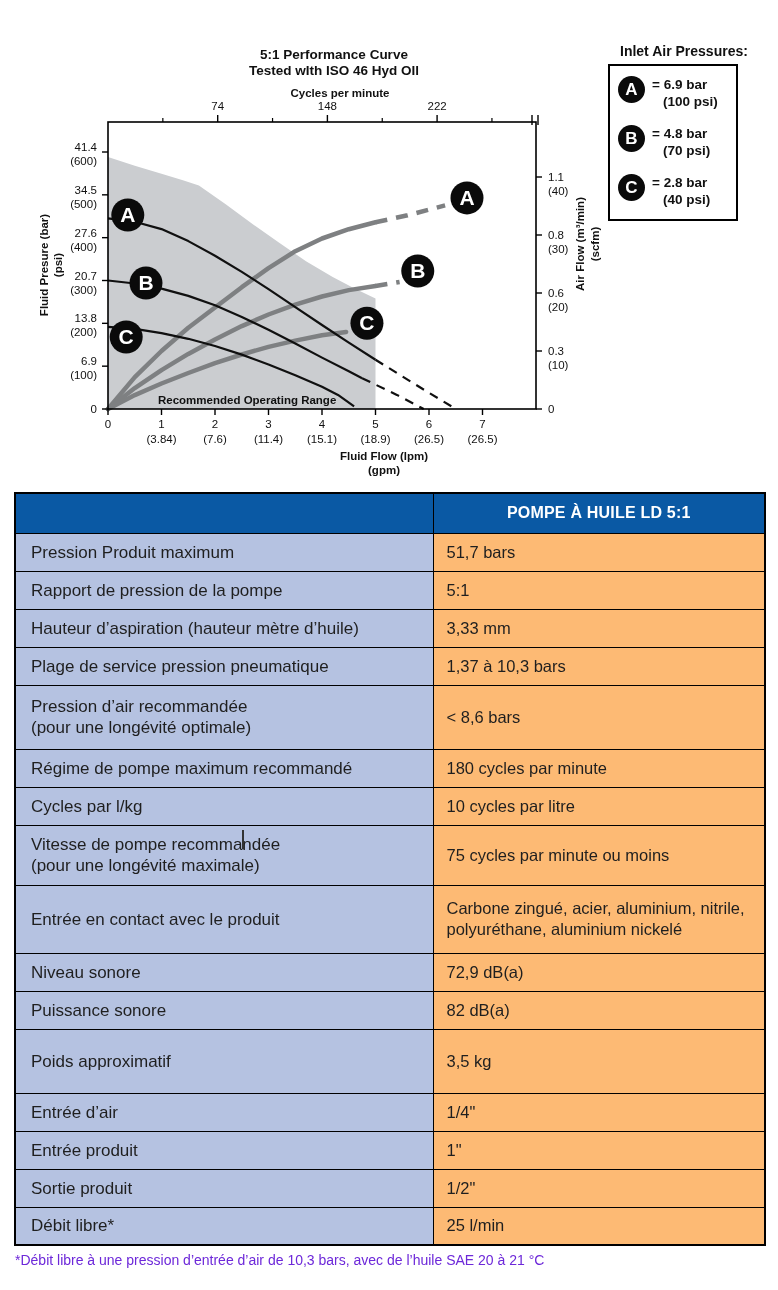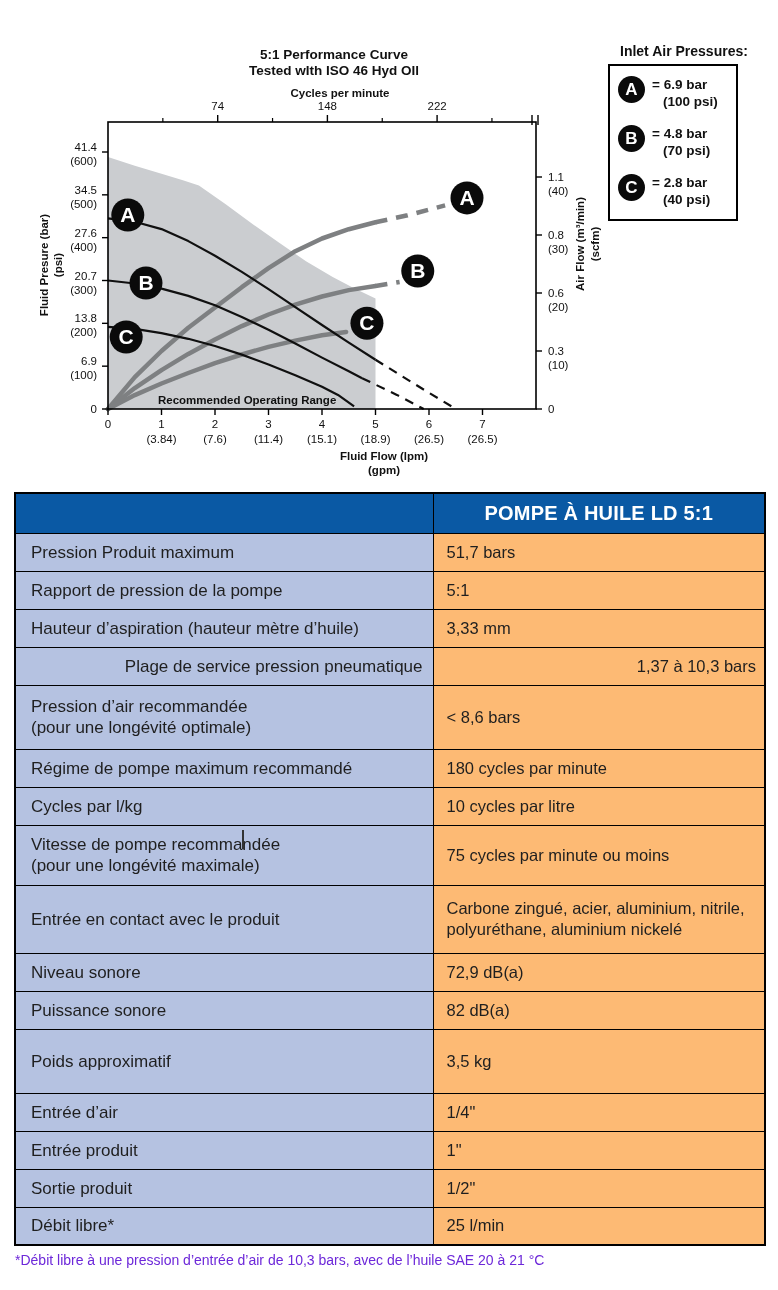--- a/index.html
+++ b/index.html
@@ -21,21 +21,21 @@
   .legend-circle{width:27px;height:27px;border-radius:50%;background:#0a0a0a;color:#fff;
                  font-size:17px;font-weight:bold;display:flex;align-items:center;justify-content:center;
                  flex:0 0 27px;margin-top:3px;}
   .legend-text{margin-left:7px;font-size:13.5px;font-weight:bold;color:#111;line-height:17px;padding-top:3px;}
   .legend-paren{padding-left:11px;}
   
   .spec-table{position:absolute;left:14px;top:492px;width:750px;border-collapse:collapse;
               table-layout:fixed;border:2px solid #000;}
   .spec-table th,.spec-table td{border:1.5px solid #000;box-sizing:border-box;}
   .spec-table thead th{height:40px;background:var(--header-bg,#0a59a4);}
-  .th-value{color:#fff;font-size:20px;font-weight:bold;text-align:center;letter-spacing:.2px;}
+  .th-value{color:#fff;font-size:16px;font-weight:bold;text-align:center;letter-spacing:.2px;}
   td.lbl{background:var(--label-bg,#b5c2e1);padding:4px 10px 4px 15px;font-size:17px;
          color:#1f1f1f;white-space:pre-line;line-height:21px;}
   td.val{background:#fdba74;padding:4px 8px 4px 13px;font-size:16.5px;color:#1f1f1f;line-height:21px;}
   
   .footnote{position:absolute;left:15px;top:1252px;font-size:14px;color:#6d28d9;}
   .cursor-artifact{position:absolute;left:242px;top:830px;width:1.5px;height:19px;background:#333;}
 </style>
 </head>
 <body>
 
@@ -204,21 +204,21 @@
           <td class="val">51,7 bars</td>
         </tr>
         <tr style="height: 38px;">
           <td class="lbl">Rapport de pression de la pompe</td>
           <td class="val">5:1</td>
         </tr>
         <tr style="height: 38px;">
           <td class="lbl">Hauteur d’aspiration (hauteur mètre d’huile)</td>
           <td class="val">3,33 mm</td>
         </tr>
-        <tr style="height: 38px; text-align: right;">
+        <tr style="height: 38px;">
           <td class="lbl">Plage de service pression pneumatique</td>
           <td class="val">1,37 à 10,3 bars</td>
         </tr>
         <tr style="height: 64px;">
           <td class="lbl">Pression d’air recommandée
 (pour une longévité optimale)</td>
           <td class="val">&lt; 8,6 bars</td>
         </tr>
         <tr style="height: 38px;">
           <td class="lbl">Régime de pompe maximum recommandé</td>

